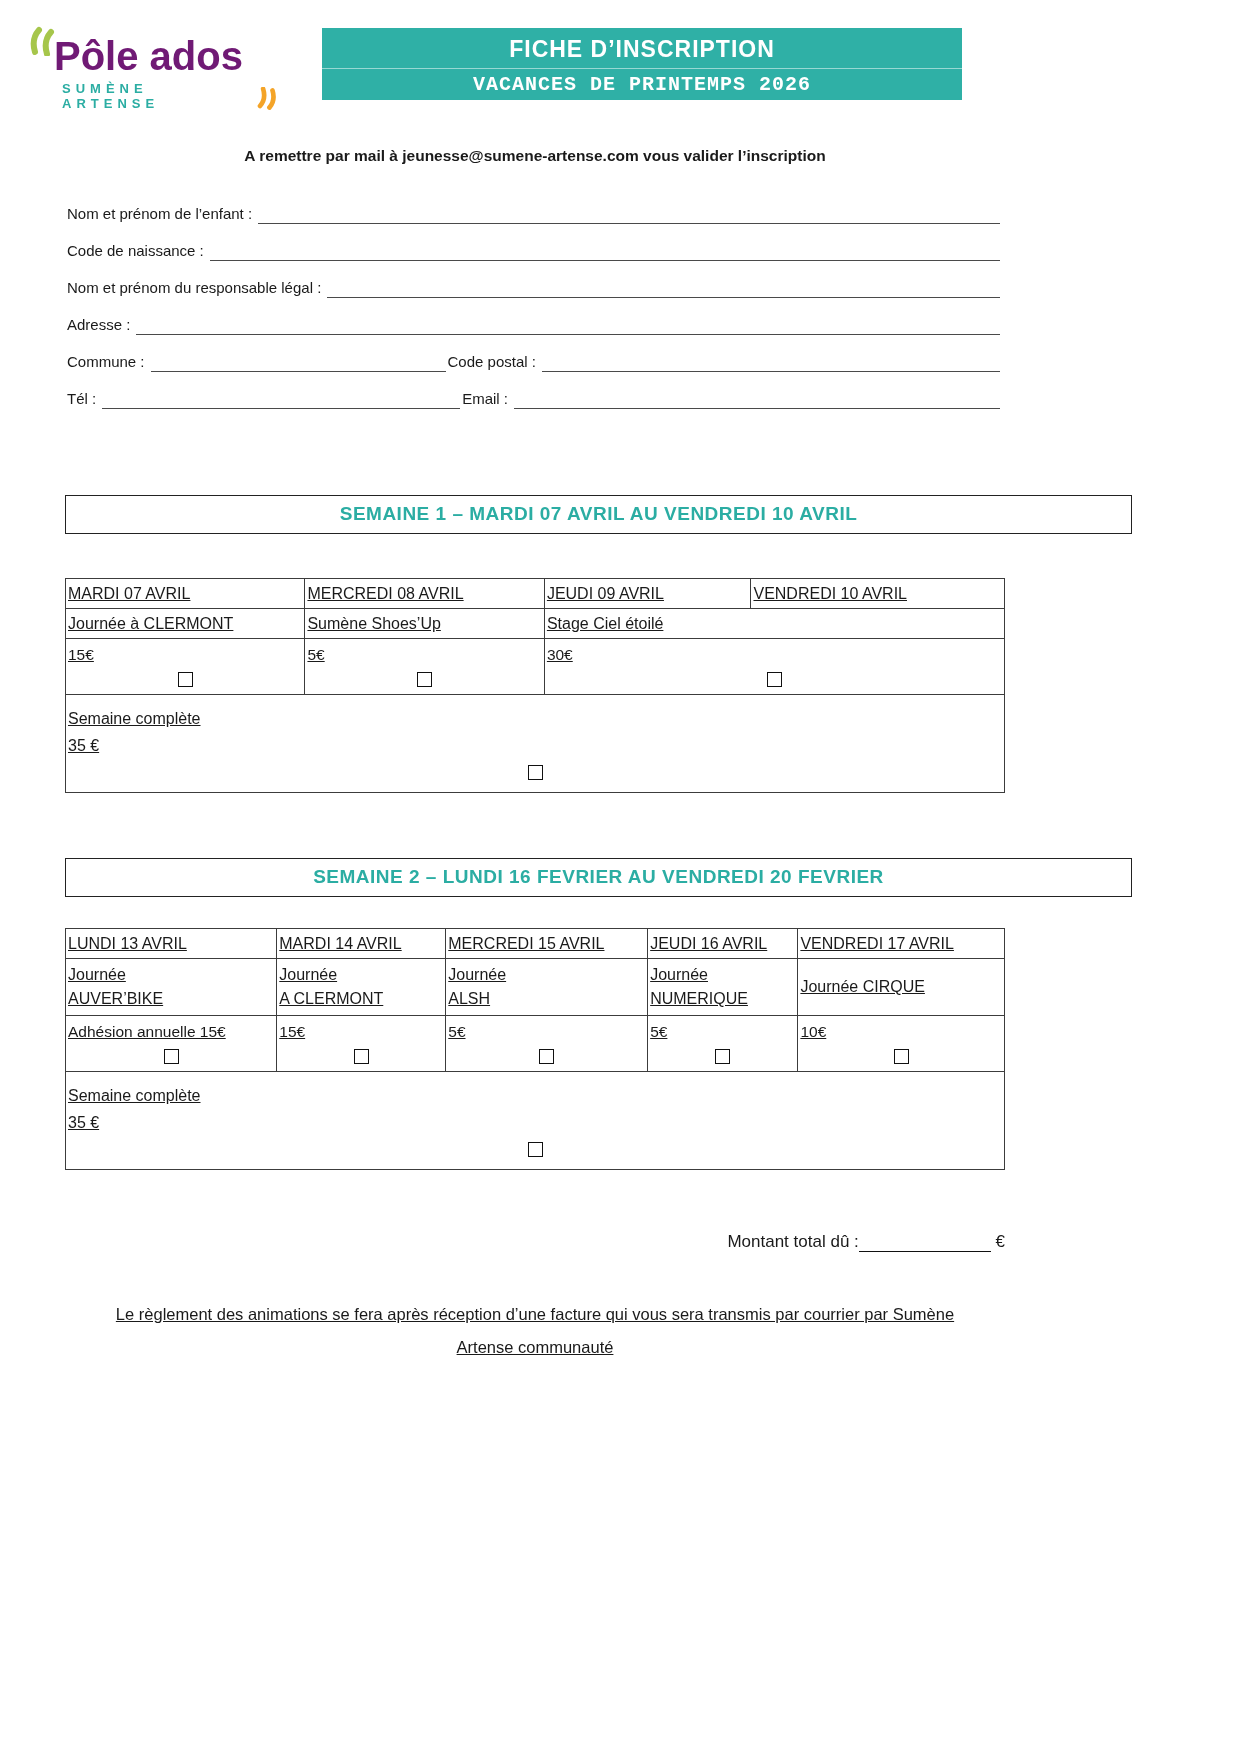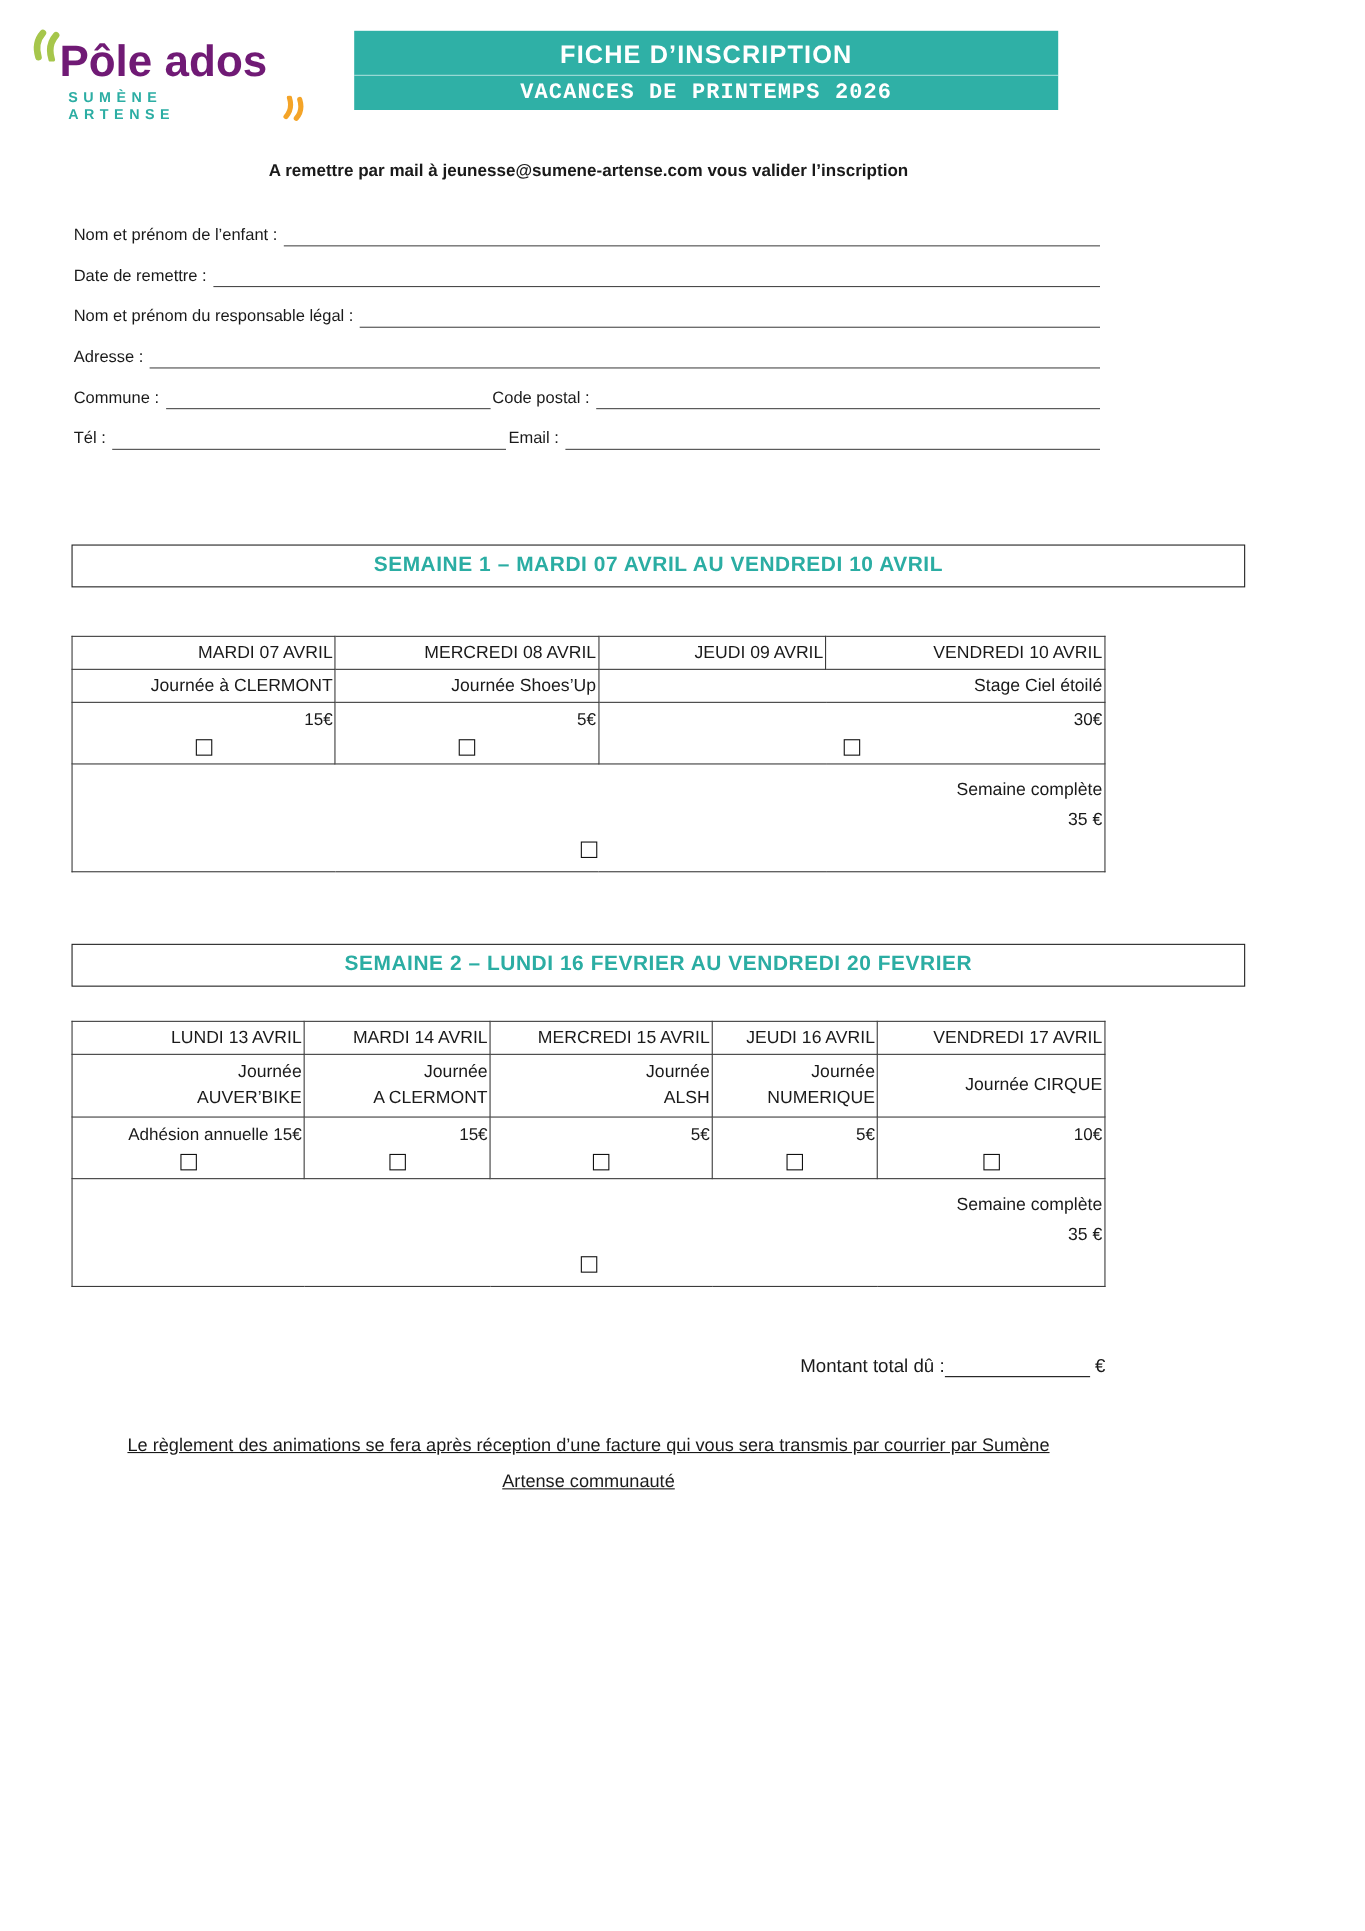--- a/index.html
+++ b/index.html
@@ -44,22 +44,22 @@
     border:1.3px solid #222;background:#fff;text-align:center;
     padding:7px 0 8px 0;
     color:#2bada3;font-size:19px;font-weight:700;letter-spacing:.5px;
   }
   
   table.sched{
     position:absolute;left:65px;width:940px;border-collapse:collapse;table-layout:fixed;
     font-size:16px;
   }
   table.sched td{
-    border:1.6px solid #3c3c3c;text-align:right;vertical-align:middle;
-    padding:4px 2px;box-sizing:border-box;
+    border:1.6px solid #3c3c3c;text-align:left;vertical-align:middle;
+    padding:4px 2px;box-sizing:border-box;text-decoration:underline;
   }
   td.day-cell{height:30px;font-size:16px;}
   td.act-cell{height:30px;}
   td.act2-cell{height:56px;vertical-align:top;padding-top:6px;}
   .act-line{line-height:24px;}
   td.price-cell{height:56px;padding-top:6px;vertical-align:top;}
   .price-label{line-height:22px;font-size:15.5px;}
   .checkbox{
     width:13px;height:13px;border:1.6px solid #111;margin:6px auto 2px auto;background:#fff;
   }
@@ -98,21 +98,21 @@
   </div>
 
   <div class="instruction">A remettre par mail à jeunesse@sumene-artense.com vous valider l’inscription</div>
 
   <div class="fields">
     <div class="frow">
       <span class="flabel">Nom et prénom de l’enfant :</span>
       <span class="fline"></span>
     </div>
     <div class="frow">
-      <span class="flabel">Date de remettre :</span>
+      <span class="flabel">Code de naissance :</span>
       <span class="fline"></span>
     </div>
     <div class="frow">
       <span class="flabel">Nom et prénom du responsable légal :</span>
       <span class="fline"></span>
     </div>
     <div class="frow">
       <span class="flabel">Adresse :</span>
       <span class="fline"></span>
     </div>
@@ -141,21 +141,21 @@
     </colgroup>
     <tbody>
         <tr>
       <td class="day-cell">MARDI 07 AVRIL</td>
       <td class="day-cell">MERCREDI 08 AVRIL</td>
       <td class="day-cell">JEUDI 09 AVRIL</td>
       <td class="day-cell">VENDREDI 10 AVRIL</td>
     </tr>
     <tr>
       <td class="act-cell">Journée à CLERMONT</td>
-      <td class="act-cell">Journée Shoes’Up</td>
+      <td class="act-cell">Sumène Shoes’Up</td>
       <td class="act-cell" colspan="2">Stage Ciel étoilé</td>
     </tr>
     <tr>
       <td class="price-cell">
         <div class="price-label">15€</div>
         <div class="checkbox"></div>
       </td>
       <td class="price-cell">
         <div class="price-label">5€</div>
         <div class="checkbox"></div>

